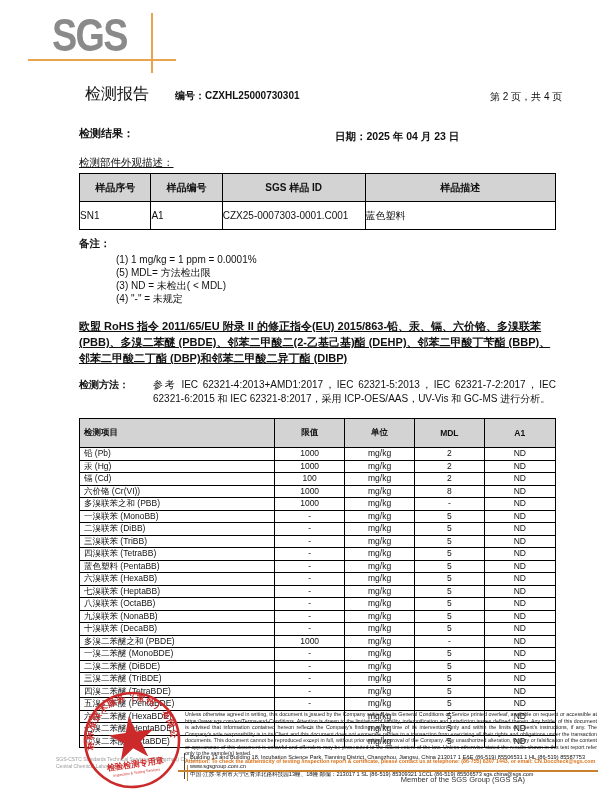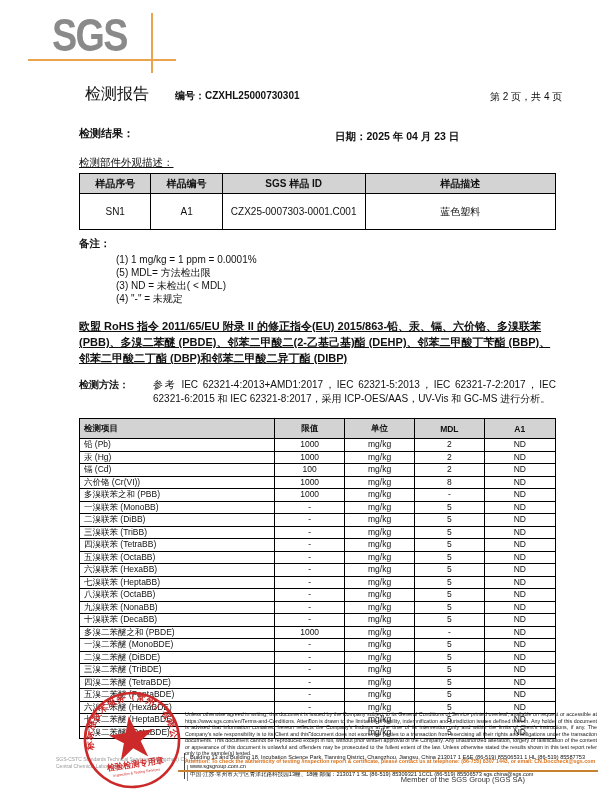--- a/index.html
+++ b/index.html
@@ -22,33 +22,33 @@
   .rpt-no   { position:absolute; left:175px; top:89px; font-size:10px; font-weight:bold; }
   .rpt-date { position:absolute; left:335px; top:89px; font-size:10.5px; font-weight:bold;margin-top:41px; }
   .rpt-page { position:absolute; left:490px; top:90px; font-size:10px; }
   
   .content { position:absolute; top:115px; left:16px; width:600px; padding:0 60px 0 63px; }
   .sec-label { font-size:11px; font-weight:bold; margin-top:11px; }
   .appearance-caption { font-size:10.5px; margin-top:15px; text-decoration:underline; }
   table { border-collapse:collapse; width:100%; table-layout:fixed; }
   th,td { border:1px solid #000; overflow:hidden; white-space:nowrap; }
   .sample-table { margin-top:3px; font-size:10px; }
-  .sample-table th { background:#d3d3d3; height:20px; font-weight:bold; text-align:center; }
-  .sample-table td { height:36px; text-align:center; }
+  .sample-table th { background:#d3d3d3; height:28px; font-weight:bold; text-align:center; }
+  .sample-table td { height:28px; }
   .remarks-label { font-size:10.5px; font-weight:bold; margin-top:7px; }
   .notes { margin-left:37px; margin-top:2px; font-size:10px; line-height:13px; }
   .rohs-heading {
     margin-top:13px; font-size:11px; font-weight:bold; line-height:16px;
     text-decoration:underline;
   }
   .method { display:flex; margin-top:12px; font-size:10px; line-height:14px; }
   .method-label { font-weight:bold; width:74px; flex:none; }
   .method-text { flex:1; text-align:justify; }
   .results-table { margin-top:12px; font-size:8.5px; }
-  .results-table th { background:#d3d3d3; height:20px; font-weight:bold; text-align:center; }
+  .results-table th { background:#d3d3d3; height:29px; font-weight:bold; text-align:center; }
   .results-table th:first-child { text-align:left; padding-left:4px; }
   .results-table td { height:11.5px; line-height:11.5px; text-align:center; }
   .results-table td:first-child { text-align:left; padding-left:4px; }
   
   .stamp { position:absolute; left:82px; top:690px; width:100px; height:100px; transform:rotate(-8deg); }
   .gray-co { position:absolute; left:56px; top:756px; width:150px; font-size:5px; color:#9a9a9a; line-height:7px; }
   .fineprint { position:absolute; left:185px; top:711px; width:412px; font-size:5.3px; line-height:6.5px; color:#222; text-align:justify; }
   .attention { color:#d8731c; font-weight:bold; margin-top:1px; }
   .addr { position:absolute; left:184px; top:753px; width:414px; border-left:1px solid #444; padding-left:5px; font-size:5.6px; line-height:8.5px; color:#111; }
   .foot-hline { position:absolute; left:178px; top:770px; width:420px; height:2px; background:#c8812d; }
@@ -189,21 +189,21 @@
           <td>ND</td>
         </tr>
           <tr>
           <td>四溴联苯 (TetraBB)</td>
           <td>-</td>
           <td>mg/kg</td>
           <td>5</td>
           <td>ND</td>
         </tr>
           <tr>
-          <td>五溴联苯 (OctaBB)</td>
+          <td>蓝色塑料 (PentaBB)</td>
           <td>-</td>
           <td>mg/kg</td>
           <td>5</td>
           <td>ND</td>
         </tr>
           <tr>
           <td>六溴联苯 (HexaBB)</td>
           <td>-</td>
           <td>mg/kg</td>
           <td>5</td>

